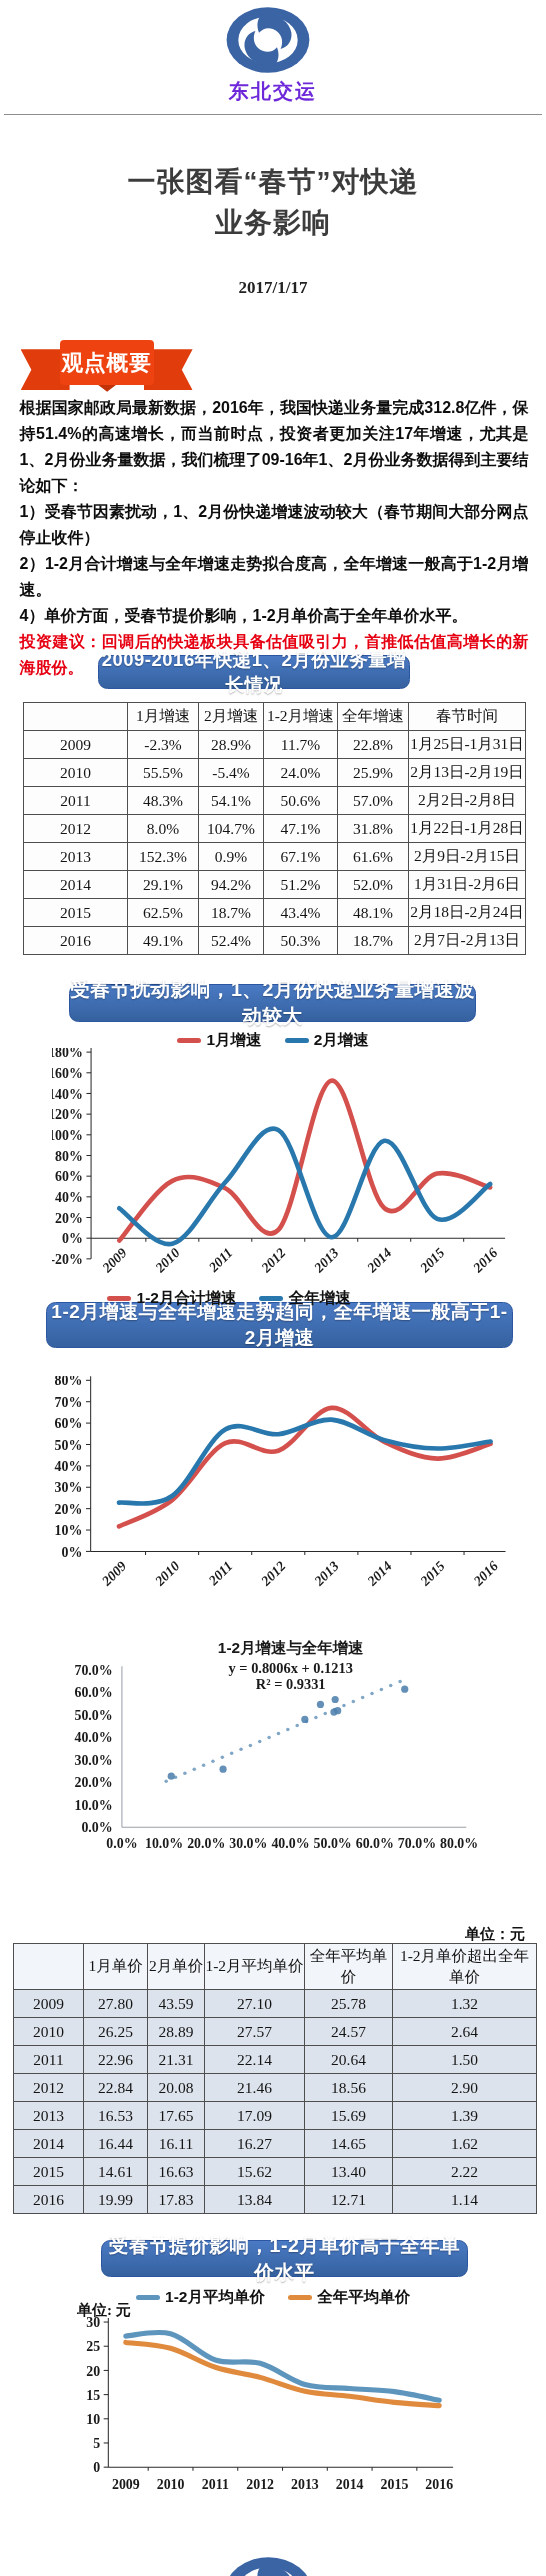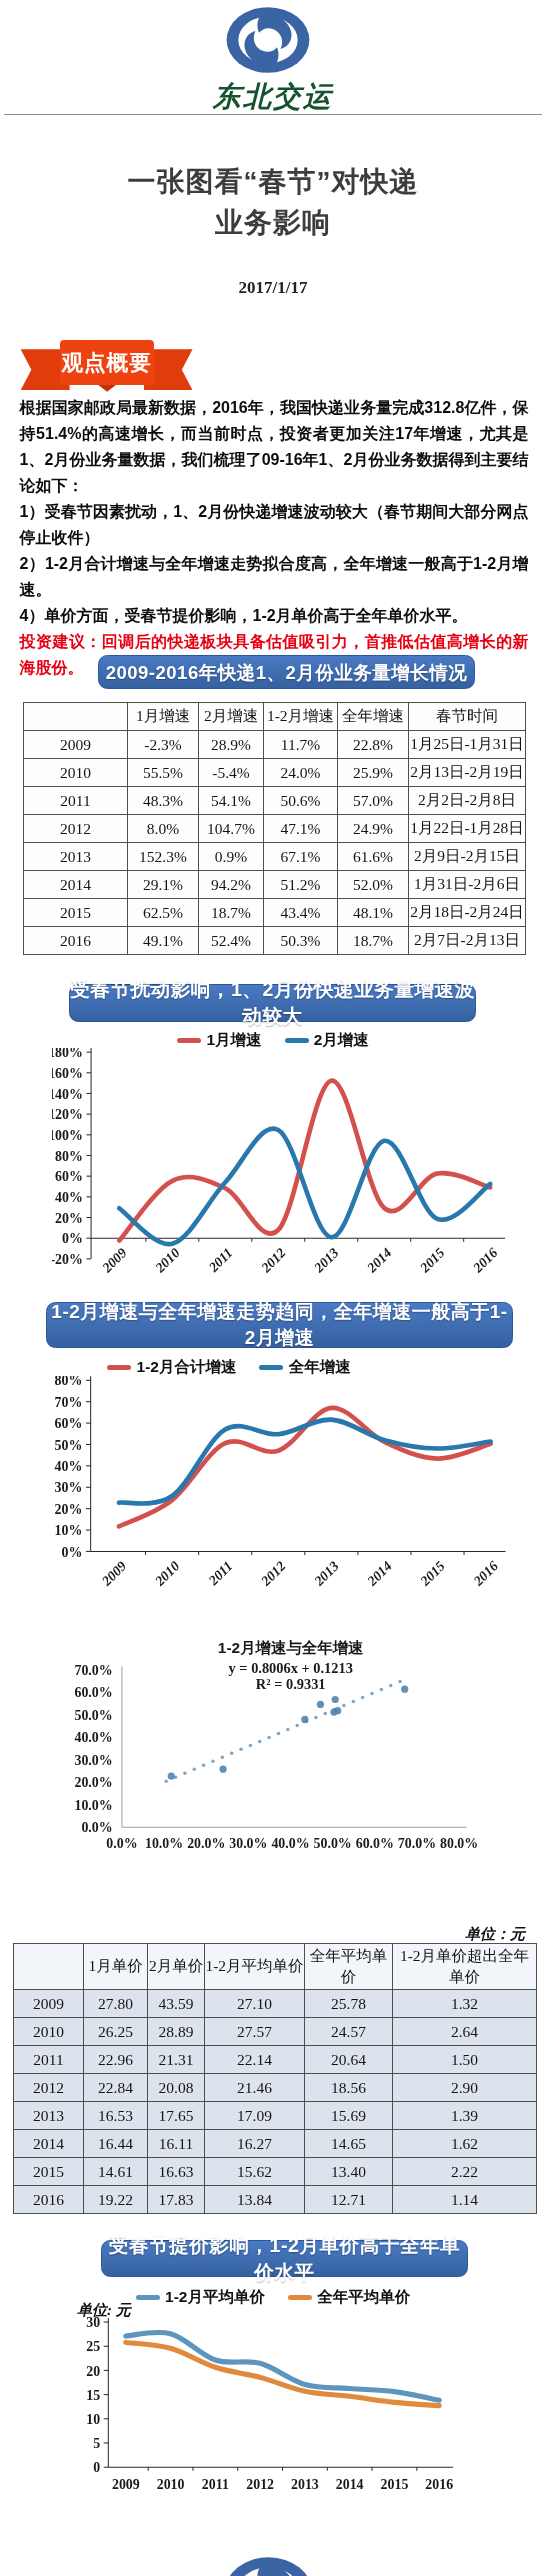--- a/index.html
+++ b/index.html
@@ -1,21 +1,21 @@
 <!DOCTYPE html>
 <html style="font-size:8.2px"><head>
 <meta charset="utf-8">
 <style>
   html,body{margin:0;padding:0;background:#ffffff;}
   #page{position:relative;width:546px;height:2829px;background:#fff;
         font-family:"Liberation Sans",sans-serif;overflow:hidden;}
   .abs{position:absolute;}
   .centerline{left:0;width:546px;text-align:center;}
   .rule{height:1px;background:#8d8d8d;}
-  .brand{font-size:28px;font-weight:bold;color:#14532d;letter-spacing:2.1px;font-style:italic;}
+  .brand{font-size:20px;font-weight:bold;color:#6d28d9;letter-spacing:2.1px;}
   .title{font-size:28px;font-weight:800;color:#3c3c3c;line-height:41px;letter-spacing:1px;}
   .date{font-family:"Liberation Serif",serif;font-size:17px;font-weight:bold;color:#222;}
   
   .ribbon{width:173px;height:56px;}
   .ribbon .wing{position:absolute;top:10.3px;width:49px;height:41px;background:#e03c0c;}
   .ribbon .wing.l{left:0;clip-path:polygon(0 0,100% 0,100% 100%,0 100%,22% 50%);}
   .ribbon .wing.r{left:123px;clip-path:polygon(0 0,100% 0,78% 50%,100% 100%,0 100%);}
   .ribbon .tab{position:absolute;left:75px;top:44px;width:23px;height:8.8px;background:#c23208;
                clip-path:polygon(0 0,100% 0,50% 100%);}
   .ribbon .band{position:absolute;left:39px;top:1px;width:94px;height:45px;background:#ee4310;
@@ -33,21 +33,21 @@
   table{border-collapse:collapse;table-layout:fixed;position:absolute;font-family:"Liberation Serif",serif;}
   th,td{border:1px solid #4e4e4e;text-align:center;vertical-align:middle;padding:0;overflow:hidden;}
   .t1 th,.t1 td{height:27px;font-size:15.5px;color:#141414;font-weight:400;background:#fdfdfd;}
   .t2 th{height:45px;font-size:15.5px;background:#f2f5f9;color:#141414;font-weight:400;}
   .t2 td{height:27px;font-size:15.5px;background:#dde3ec;color:#141414;}
   
   .legend{display:flex;justify-content:center;align-items:center;gap:23px;
           font-size:15.5px;font-weight:bold;color:#111;}
   .legend .item{display:flex;align-items:center;gap:5.2px;}
   .dash{width:24px;height:5.7px;border-radius:3.1px;display:inline-block;}
-  .unitnote{font-size:15px;font-weight:bold;color:#111;font-family:"Liberation Serif",serif;font-style:italic;}
+  .unitnote{font-size:15px;font-weight:bold;color:#111;font-family:"Liberation Serif",serif;}
   
   svg .tick{font:bold 27px "Liberation Serif",serif;fill:#1a1a1a;}
   svg .xlab{font:bold 27px "Liberation Serif",serif;fill:#1a1a1a;}
   svg .rot{font-style:italic;}
   svg .axis{stroke:#2a2a2a;stroke-width:2;}
   svg .axis-light{stroke:#9aa1a9;stroke-width:2;}
   svg .sc-title{font:bold 30px "Liberation Sans",sans-serif;fill:#1a1a1a;}
   svg .sc-eq{font:bold 28px "Liberation Serif",serif;fill:#1a1a1a;}
 </style>
 </head>
@@ -84,21 +84,21 @@
     <div class="band">观点概要</div>
   </div>
   <div class="abs summary" style="left:19.6px;top:395px;width:509px">
     <p>根据国家邮政局最新数据，2016年，我国快递业务量完成312.8亿件，保持51.4%的高速增长，而当前时点，投资者更加关注17年增速，尤其是1、2月份业务量数据，我们梳理了09-16年1、2月份业务数据得到主要结论如下：</p>
     <p>1）受春节因素扰动，1、2月份快递增速波动较大（春节期间大部分网点停止收件）</p>
     <p>2）1-2月合计增速与全年增速走势拟合度高，全年增速一般高于1-2月增速。</p>
     <p>4）单价方面，受春节提价影响，1-2月单价高于全年单价水平。</p>
     <p class="advice">投资建议：回调后的快递板块具备估值吸引力，首推低估值高增长的新海股份。</p>
   </div>
 
-  <div class="abs banner" style="left:98px;top:655px;width:377px;height:34px;font-size:18.5px">2009-2016年快递1、2月份业务量增长情况</div>
+  <div class="abs banner" style="left:98px;top:655px;width:312px;height:34px;font-size:18.5px">2009-2016年快递1、2月份业务量增长情况</div>
 
   <table class="t1" style="left:23px;top:702px;width:502px">
     <colgroup>
         <col style="width:104px">
         <col style="width:71px">
         <col style="width:65px">
         <col style="width:74px">
         <col style="width:71px">
         <col style="width:117px">
       </colgroup>
@@ -135,21 +135,21 @@
           <td>54.1%</td>
           <td>50.6%</td>
           <td>57.0%</td>
           <td>2月2日-2月8日</td>
         </tr>
       <tr>
           <td>2012</td>
           <td>8.0%</td>
           <td>104.7%</td>
           <td>47.1%</td>
-          <td>24.9%</td>
+          <td>31.8%</td>
           <td>1月22日-1月28日</td>
         </tr>
       <tr>
           <td>2013</td>
           <td>152.3%</td>
           <td>0.9%</td>
           <td>67.1%</td>
           <td>61.6%</td>
           <td>2月9日-2月15日</td>
         </tr>
@@ -229,21 +229,21 @@
       <line x1="696.5" y1="369.79999999999995" x2="696.5" y2="376.79999999999995" class="axis"></line>
       <text x="661" y="399.79999999999995" text-anchor="end" class="xlab rot" transform="rotate(-45 661 399.79999999999995)">2014</text>
       <line x1="799.5" y1="369.79999999999995" x2="799.5" y2="376.79999999999995" class="axis"></line>
       <text x="764" y="399.79999999999995" text-anchor="end" class="xlab rot" transform="rotate(-45 764 399.79999999999995)">2015</text>
       <text x="867" y="399.79999999999995" text-anchor="end" class="xlab rot" transform="rotate(-45 867 399.79999999999995)">2016</text>
       <path d="M130,374.423C147.16666666666666,355.06,198.66666666666666,275.196,233,258.245C267.3333333333333,241.29399999999998,301.6666666666667,256.80449999999996,336,272.7169999999999C370.3333333333333,288.6294999999999,404.6666666666667,388.55999999999995,439,353.71999999999997C473.3333333333333,318.88,507.6666666666667,70.74549999999996,542,63.67699999999997C576.3333333333334,56.60849999999997,610.6666666666666,281.22599999999994,645,311.30899999999997C679.3333333333334,341.392,713.6666666666666,250.87499999999997,748,244.17499999999998C782.3333333333334,237.475,833.8333333333334,266.62,851,271.109" fill="none" stroke="#d4504d" stroke-width="9" stroke-linecap="round"></path>
       <path d="M130,311.71099999999996C147.16666666666666,323.20149999999995,198.66666666666666,389.096,233,380.654C267.3333333333333,372.212,301.6666666666667,297.9425,336,261.05899999999997C370.3333333333333,224.17549999999997,404.6666666666667,141.53099999999998,439,159.35299999999998C473.3333333333333,177.17499999999998,507.6666666666667,364.47349999999994,542,367.99099999999993C576.3333333333334,371.5084999999999,610.6666666666666,186.42099999999996,645,180.45799999999997C679.3333333333334,174.49499999999998,713.6666666666666,318.21,748,332.21299999999997C782.3333333333334,346.21599999999995,833.8333333333334,275.7655,851,264.47599999999994" fill="none" stroke="#2878ad" stroke-width="9" stroke-linecap="round"></path>
     </svg>
 
   <div class="abs banner" style="left:46px;top:1302px;width:467px;height:46px;font-size:19px">1-2月增速与全年增速走势趋同，全年增速一般高于1-2月增速</div>
-  <div class="abs legend" style="left:0;top:1357px;width:458px">
+  <div class="abs legend" style="left:0;top:1288px;width:458px">
     <span class="item">
         <span class="dash" style="background: rgb(212, 80, 77);"></span>
         <span>1-2月合计增速</span>
       </span>
     <span class="item">
         <span class="dash" style="background: rgb(40, 120, 173);"></span>
         <span>全年增速</span>
       </span>
   </div>
   <svg id="chart-cumulative" class="abs" style="left:52px;top:1376px" width="469" height="222" viewBox="0 0 910 430">
@@ -418,21 +418,21 @@
       <tr>
           <td>2015</td>
           <td>14.61</td>
           <td>16.63</td>
           <td>15.62</td>
           <td>13.40</td>
           <td>2.22</td>
         </tr>
       <tr>
           <td>2016</td>
-          <td>19.22</td>
+          <td>19.99</td>
           <td>17.83</td>
           <td>13.84</td>
           <td>12.71</td>
           <td>1.14</td>
         </tr>
     </tbody>
   </table>
 
   <div class="abs banner" style="left:101px;top:2240px;width:367px;height:37px;font-size:19.6px">受春节提价影响，1-2月单价高于全年单价水平</div>
   <div class="abs legend" style="left:0;top:2287px;width:546px">

